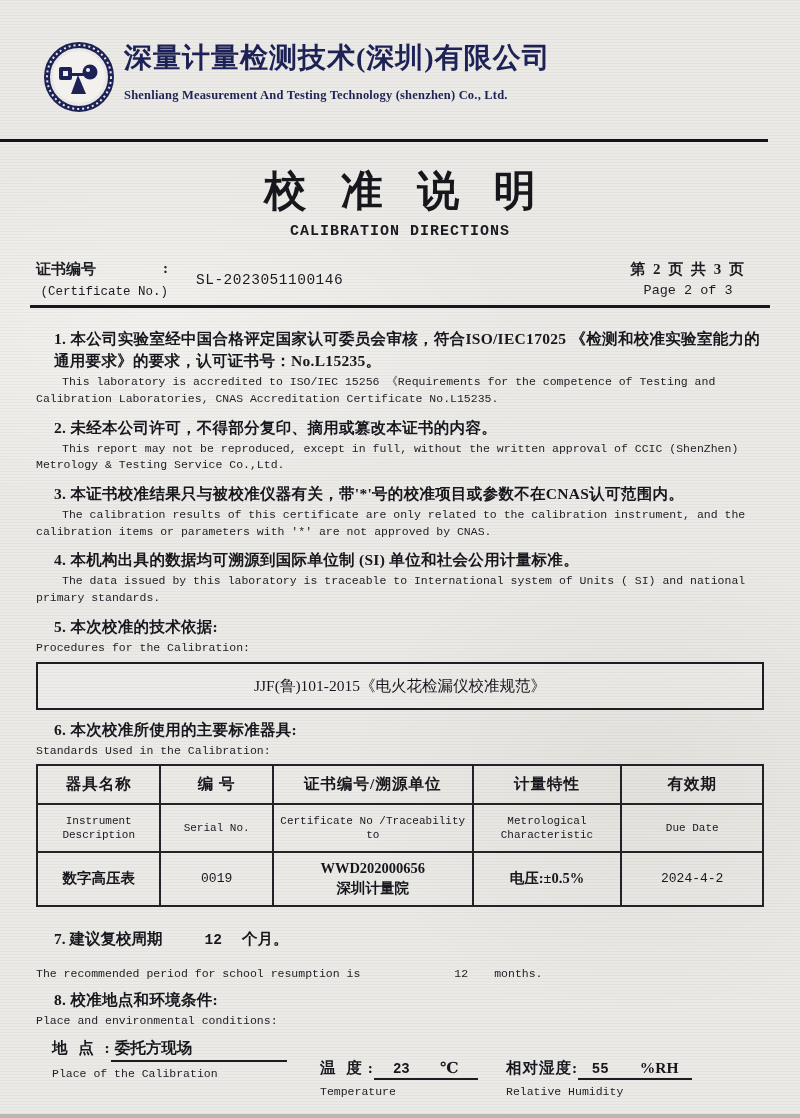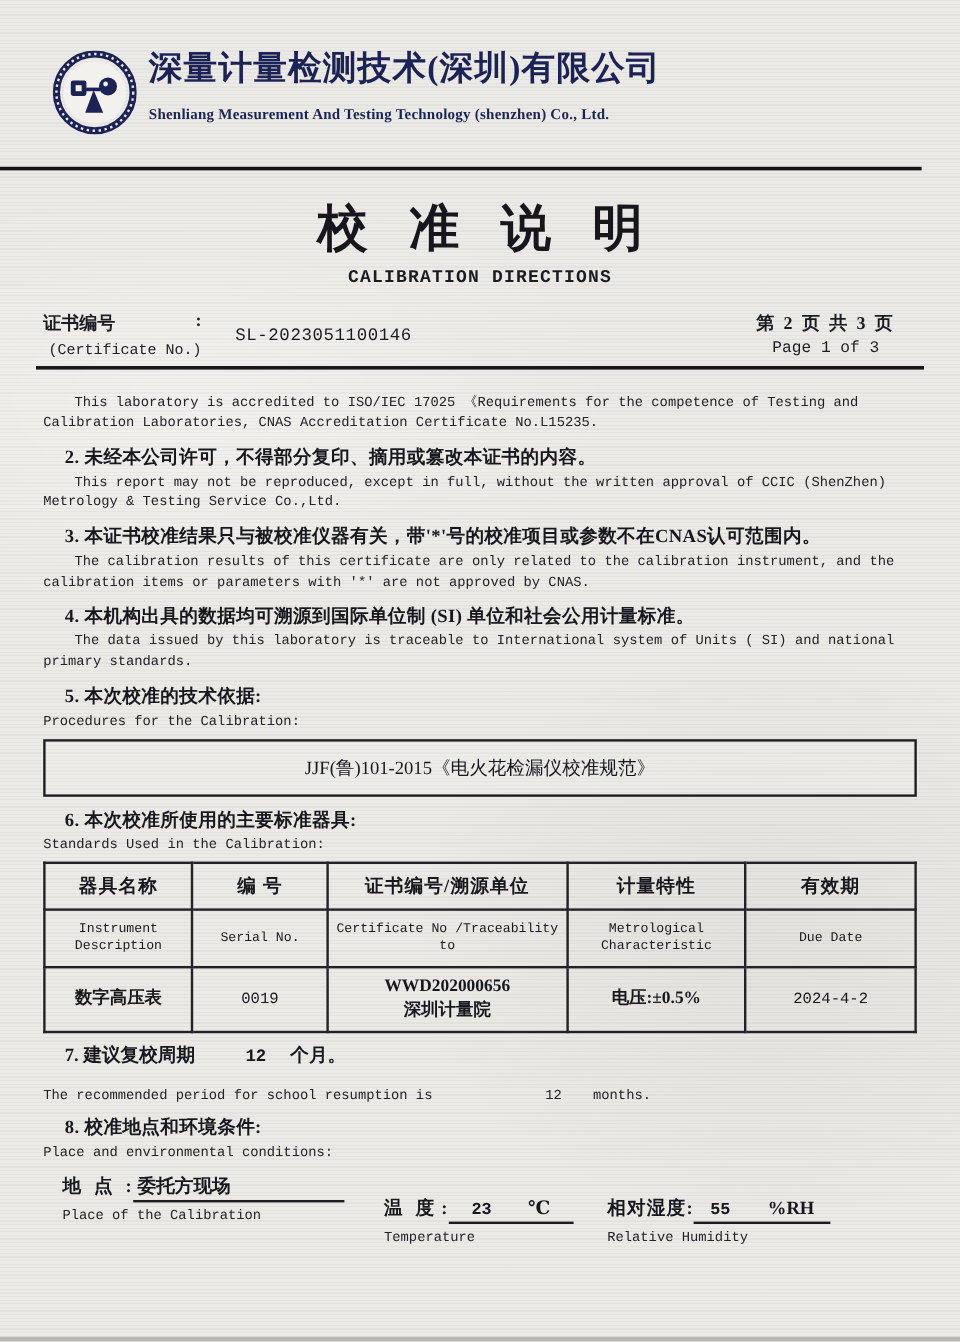--- a/index.html
+++ b/index.html
@@ -65,21 +65,21 @@
     font-size:11.5px;line-height:1.45;color:#222228;margin:2px 0 4px 0;
   }
   .en.indent{text-indent:26px;}
   
   .proc-box{
     border:2px solid #1d1d24;margin:6px 0 4px 0;height:44px;
     display:flex;align-items:center;justify-content:center;
     font-size:15.5px;font-weight:normal;color:#17171e;background:rgba(255,255,255,0.12);
   }
   
-  table.std{border-collapse:collapse;width:100%;margin:4px 0 8px 0;table-layout:fixed;}
+  table.std{border-collapse:collapse;width:100%;margin:4px 0 22px 0;table-layout:fixed;}
   table.std td{
     border:2px solid #222228;text-align:center;vertical-align:middle;padding:2px 3px;
     color:#17171e;
   }
   tr.h-cn td{font-size:15.5px;font-weight:bold;height:33px;letter-spacing:1px;}
   tr.h-en td{font-family:"Liberation Mono","DejaVu Sans Mono",monospace;font-size:11px;height:42px;white-space:pre-line;line-height:1.3;}
   tr.d td{height:48px;font-size:14.5px;font-weight:bold;white-space:pre-line;line-height:1.35;}
   tr.d td.mono{font-family:"Liberation Mono","DejaVu Sans Mono",monospace;font-weight:normal;font-size:13px;}
   
   .s7-cn{display:flex;align-items:baseline;font-size:15.5px;font-weight:bold;color:#17171e;margin:8px 0 17px 18px;}
@@ -136,28 +136,29 @@
     <div class="cert-left">
       <div class="cert-label-line">
         <span>证书编号</span>
         <span>:</span>
       </div>
       <div class="cert-label-en">(Certificate No.)</div>
     </div>
     <div class="cert-number">SL-2023051100146</div>
     <div class="cert-page">
       <div class="cert-page-cn">第 2 页 共 3 页</div>
-      <div class="cert-page-en">Page 1 of 3</div>
+      <div class="cert-page-en">Page 2 of 3</div>
     </div>
   </div>
   <div class="main-rule"></div>
 
   <main class="doc-body">
 
-    <p class="en indent">This laboratory is accredited to ISO/IEC 17025 《Requirements for the competence of Testing and Calibration Laboratories,   CNAS Accreditation Certificate No.L15235.</p>
+    <p class="cn">1. 本公司实验室经中国合格评定国家认可委员会审核，符合ISO/IEC17025 《检测和校准实验室能力的通用要求》的要求，认可证书号：No.L15235。</p>
+    <p class="en indent">This laboratory is accredited to ISO/IEC 15256 《Requirements for the competence of Testing and Calibration Laboratories,   CNAS Accreditation Certificate No.L15235.</p>
 
     <p class="cn">2. 未经本公司许可，不得部分复印、摘用或篡改本证书的内容。</p>
     <p class="en indent">This report may not be reproduced, except in full, without the written approval of CCIC (ShenZhen) Metrology &amp; Testing Service Co.,Ltd.</p>
 
     <p class="cn">3. 本证书校准结果只与被校准仪器有关，带'*'号的校准项目或参数不在CNAS认可范围内。</p>
     <p class="en indent">The calibration results of this certificate are only related to the calibration instrument, and the calibration items or parameters with '*' are not approved by CNAS.</p>
 
     <p class="cn">4. 本机构出具的数据均可溯源到国际单位制 (SI) 单位和社会公用计量标准。</p>
     <p class="en indent">The data issued by this laboratory is traceable to International system of Units ( SI) and national primary standards.</p>
 

